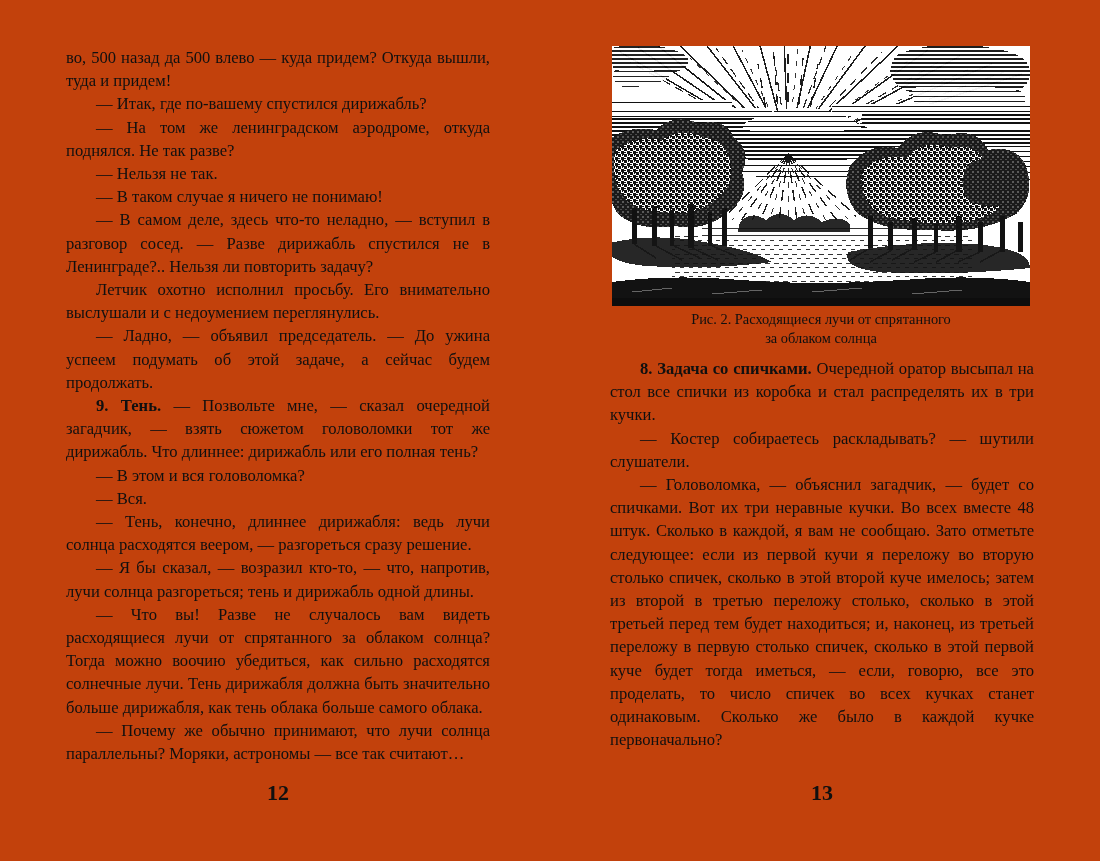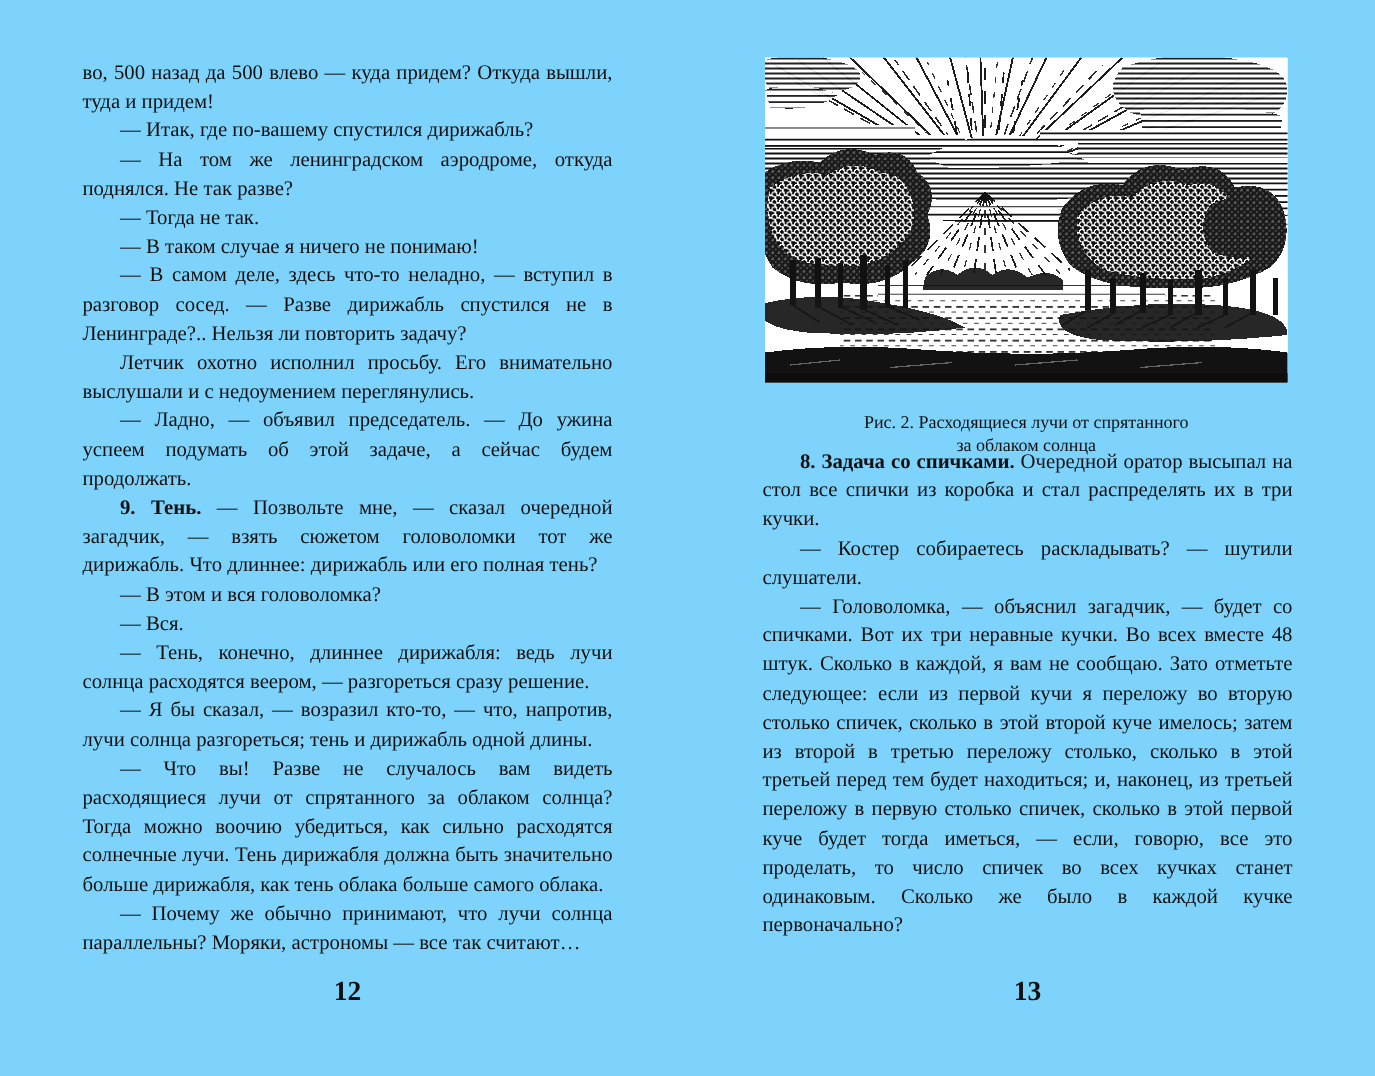--- a/index.html
+++ b/index.html
@@ -12,21 +12,21 @@
     width: 1100px;
     height: 861px;
     overflow: hidden;
     font-family: "Liberation Serif", "DejaVu Serif", serif;
     color: #000000;
   }
   .spread {
     position: relative;
     width: 1100px;
     height: 861px;
-    background: #7dd3fc;
+    background: #c2410c;
   }
 
   
   .page {
     position: absolute;
     top: 0;
     height: 861px;
   }
   .page-left  { left: 0;   width: 550px; }
   .page-right { left: 550px; width: 550px; }
@@ -77,42 +77,42 @@
     top: 46px;
     width: 418px;
   }
   .figure-img {
     display: block;
     width: 418px;
     height: 260px;
     background: #ffffff;
   }
   .figure-caption {
-    margin-top: 23px;
+    margin-top: 4px;
     font-size: 14.4px;
     line-height: 19px;
     text-align: center;
     color: #101010;
   }
   .caption-line { display: block; }
 
   svg { display: block; }
 </style>
 </head>
 <body>
 
 <div class="spread">
 
   <div class="page page-left">
 
     <div class="textblock">
       <p class="noindent">во, 500 назад да 500 влево — куда придем? Откуда вышли, туда и придем!</p>
       <p>— Итак, где по-вашему спустился дирижабль?</p>
       <p>— На том же ленинградском аэродроме, откуда поднялся. Не так разве?</p>
-      <p>— Тогда не так.</p>
+      <p>— Нельзя не так.</p>
       <p>— В таком случае я ничего не понимаю!</p>
       <p>— В самом деле, здесь что-то неладно, — вступил в разговор сосед. — Разве дирижабль спустился не в Ленинграде?.. Нельзя ли повторить задачу?</p>
       <p>Летчик охотно исполнил просьбу. Его внимательно выслушали и с недоумением переглянулись.</p>
       <p>— Ладно, — объявил председатель. — До ужина успеем подумать об этой задаче, а сейчас будем продолжать.</p>
 
       <p><b>9. Тень.</b><span> — Позвольте мне, — сказал очередной загадчик, — взять сюжетом головоломки тот же дирижабль. Что длиннее: дирижабль или его полная тень?</span></p>
 
       <p>— В этом и вся головоломка?</p>
       <p>— Вся.</p>
       <p>— Тень, конечно, длиннее дирижабля: ведь лучи солнца расходятся веером, — разгореться сразу решение.</p>

